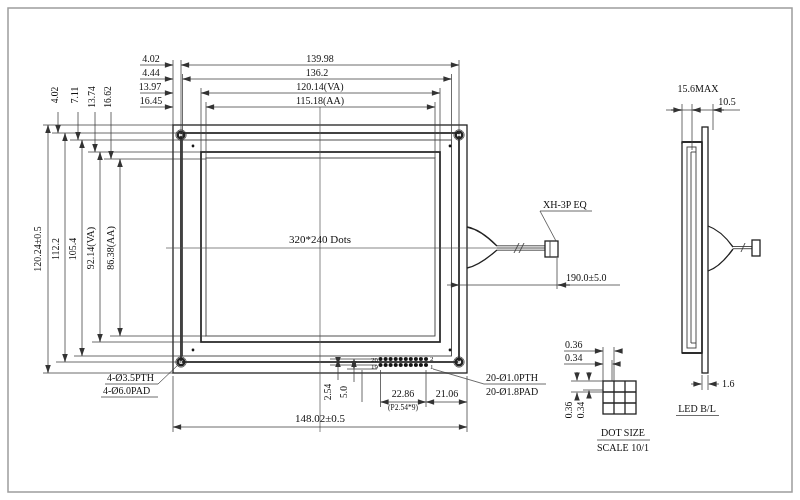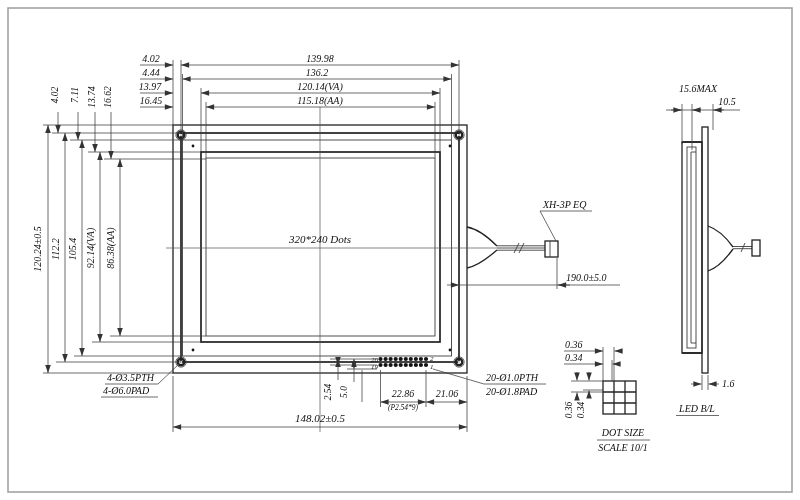--- a/index.html
+++ b/index.html
@@ -1,16 +1,16 @@
 <!DOCTYPE html>
 <html><head>
 <meta charset="utf-8">
 <style>
   html,body{margin:0;padding:0;background:#fff;}
-  .page{position:relative;width:800px;height:500px;background:#fff;overflow:hidden;font-style:italic;}
+  .page{position:relative;width:800px;height:500px;background:#fff;overflow:hidden;}
   svg{display:block;}
   svg text{fill:#101010;font-family:"Liberation Serif","DejaVu Serif",serif;font-size:10px;}
   .t11{font-size:11px;}
   .t9{font-size:9.5px;}
   .t7{font-size:7px;}
   .t75{font-size:7.5px;}
   .o{stroke:#222;fill:none;stroke-width:1.3;}
   .oh{stroke:#222;fill:none;stroke-width:1.7;}
   .ol{stroke:#3d3d3d;fill:none;stroke-width:0.9;}
   .d{stroke:#3c3c3c;fill:none;stroke-width:0.75;}

